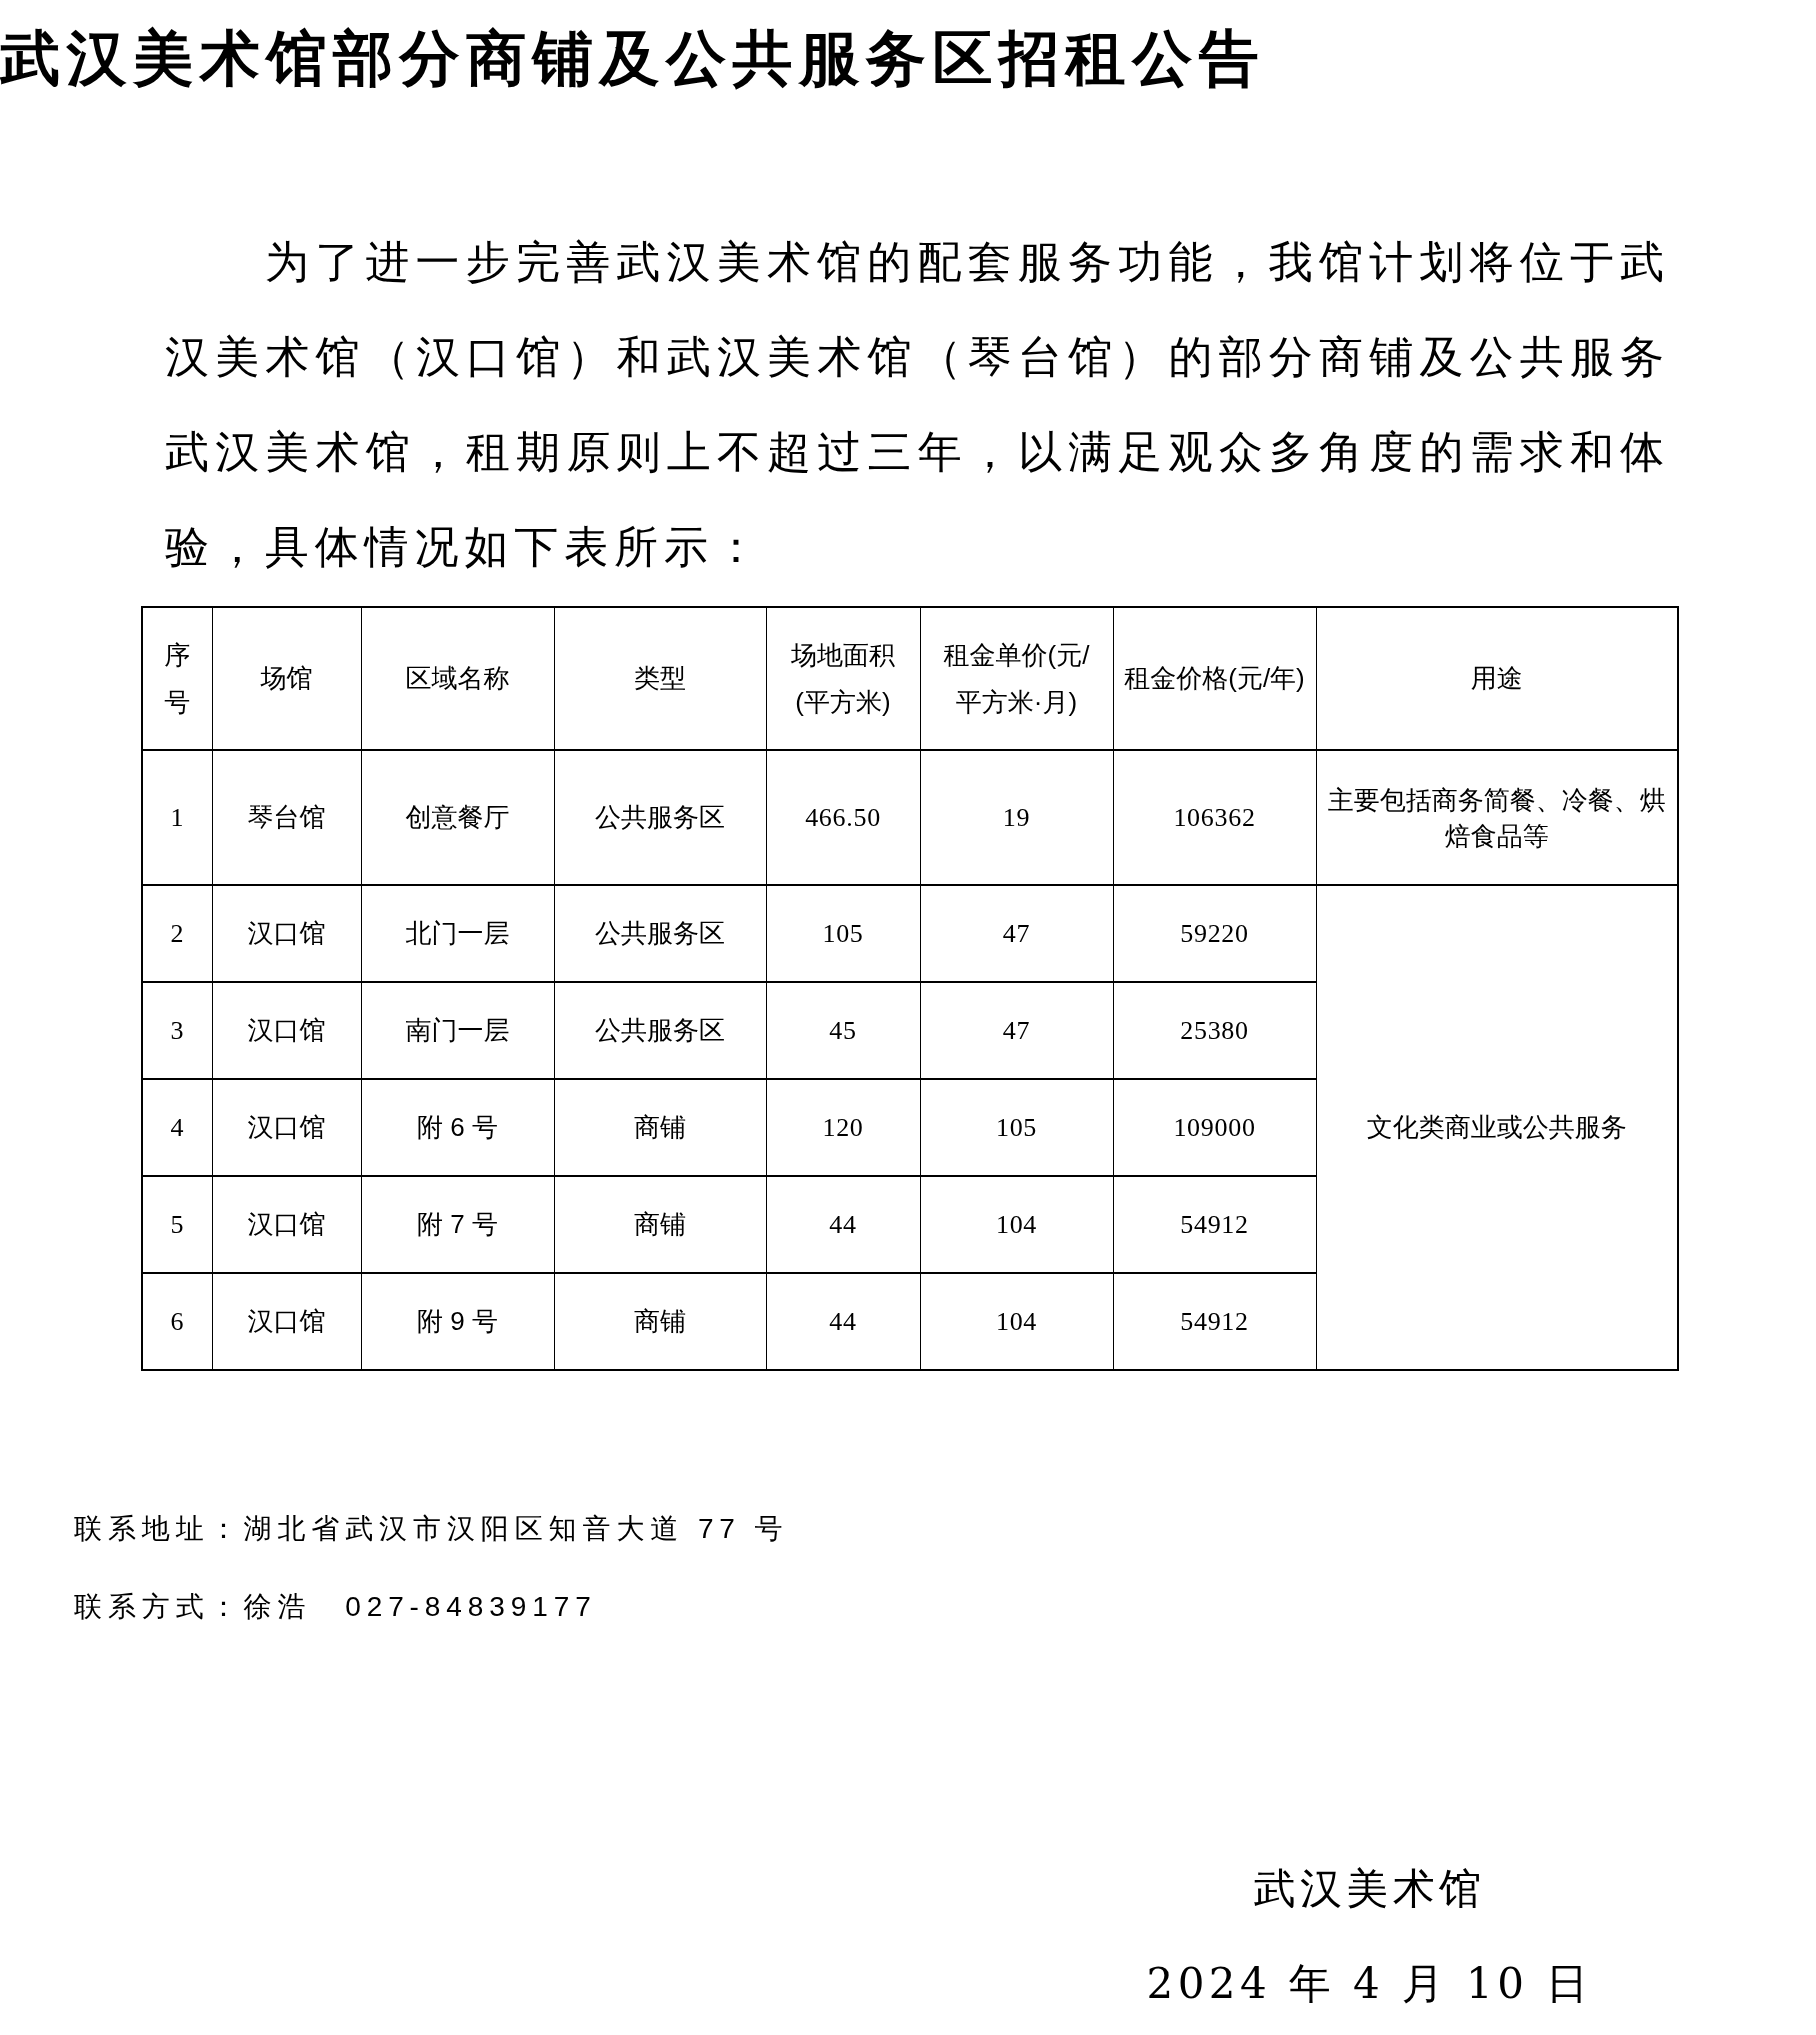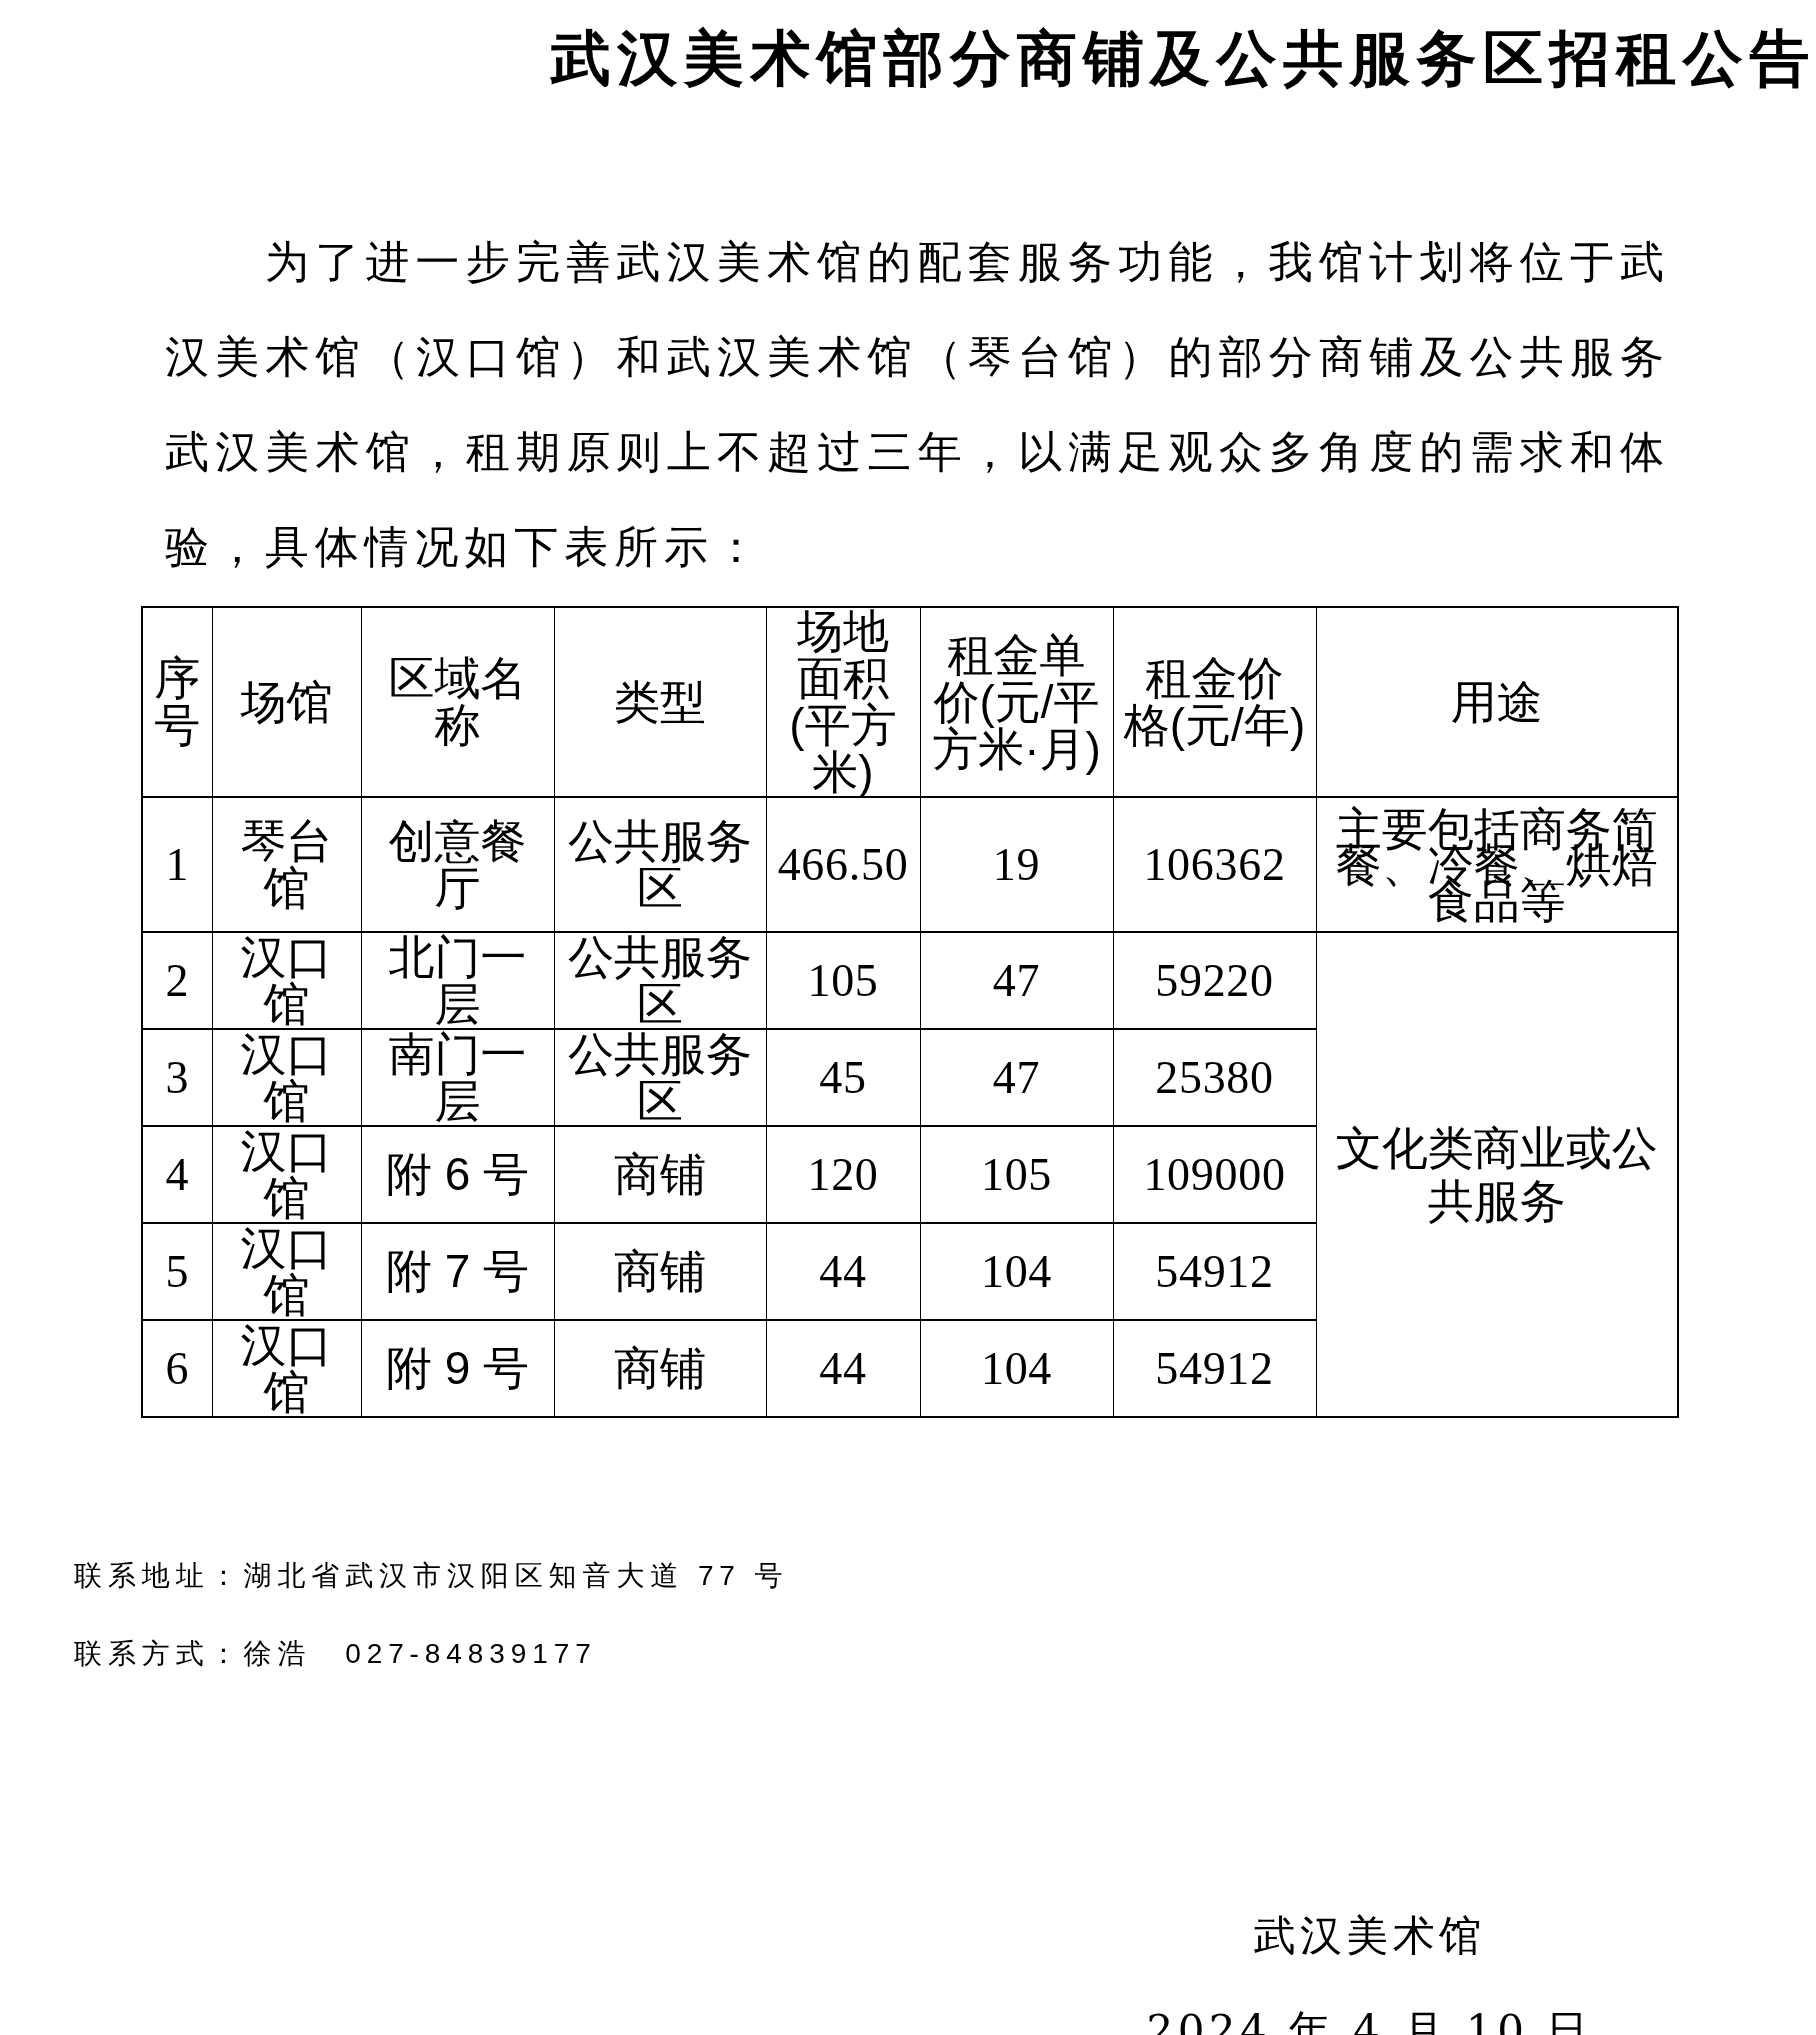--- a/index.html
+++ b/index.html
@@ -5,21 +5,21 @@
   html,body{margin:0;padding:0;background:#ffffff;}
   .page{
     position:relative;
     width:1816px;height:2035px;
     background:#ffffff;color:#000000;
     font-family:"Liberation Sans",sans-serif;
     overflow:hidden;
   }
   .doc-title{
     margin:22px 0 0 0;
-    text-align:right;
+    text-align:left;
     font-size:60px;
     font-weight:700;
     letter-spacing:6.6px;
     line-height:73px;
     font-family:"Liberation Sans",sans-serif;
   }
   .paragraph{
     margin:119px 0 12px 165px;
     width:1505px;
     font-size:44px;
@@ -28,21 +28,21 @@
     color:#000;
   }
   .paragraph .p-line{text-align:justify;text-align-last:justify;}
   .paragraph .p-line.first{text-indent:100px;}
   .paragraph .p-line.last{text-align-last:left;}
   table.rent-table{
     border-collapse:collapse;
     table-layout:fixed;
     margin:0 0 8px 141px;
     width:1536px;
-    font-size:46px;
+    font-size:26px;
     border:2.2px solid #000;
   }
   .rent-table th,.rent-table td{
     border:1.5px solid #000;
     border-top-width:2.2px;
     border-bottom-width:2.2px;
     text-align:center;
     vertical-align:middle;
     font-weight:400;
     padding:0 10.2px;

